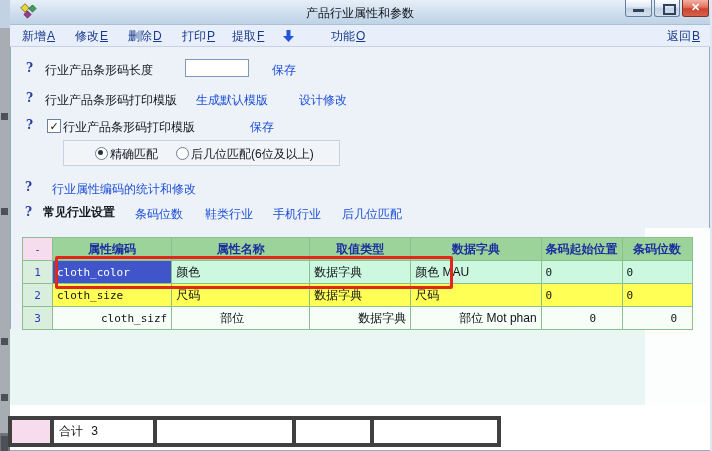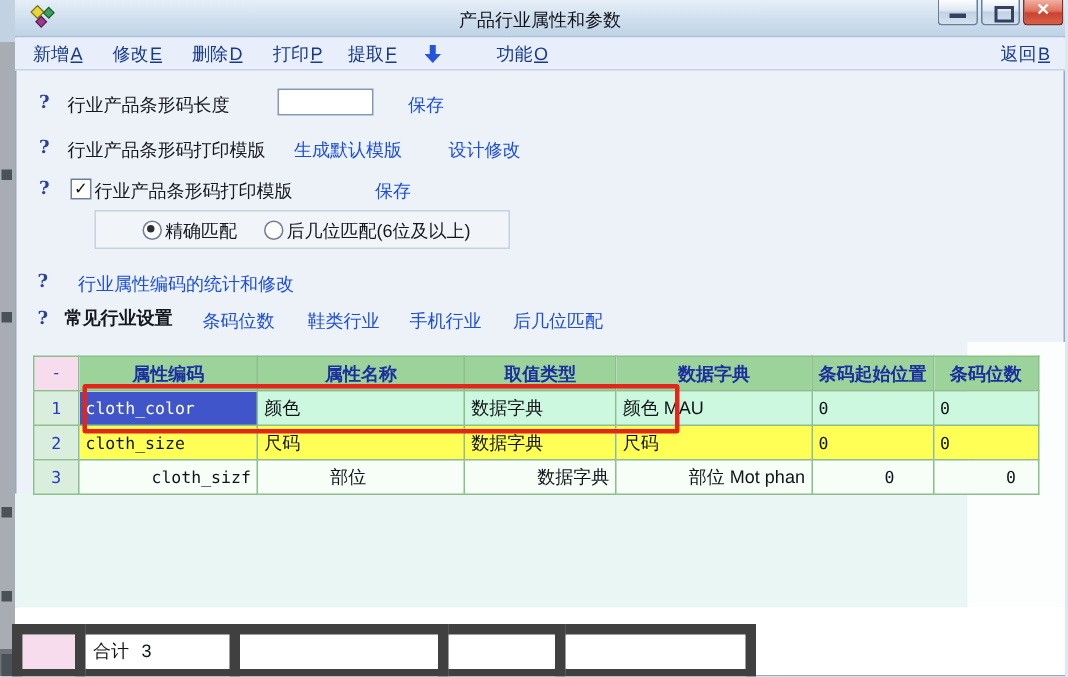--- a/index.html
+++ b/index.html
@@ -74,21 +74,21 @@
   tr.row-1 td.data{background:#cdf8e0;}
   tr.row-2 td.data{background:#ffff55;}
   tr.row-3 td.data{background:#f7fdf7;padding-left:48px;}
   td.selcell{background:#3f55c9 !important;color:#ffffff !important;}
 
   .red-box{position:absolute;left:55px;top:256px;width:392px;height:27px;
     border:3px solid #e3261a;border-radius:2px;z-index:6;pointer-events:none;}
 
   
   table.sum{position:absolute;left:8px;top:416px;border-collapse:collapse;table-layout:fixed;z-index:4;background:#fff;}
-  table.sum td{border:7px solid #404040;height:23px;padding:0 5px;font-size:12px;color:#101318;
+  table.sum td{border:4px solid #404040;height:23px;padding:0 5px;font-size:12px;color:#101318;
     white-space:nowrap;overflow:hidden;}
   td.sum-pink{background:#f6dcec;}
 </style>
 </head>
 <body>
 
 <div class="stage">
 
   <div class="edge-strip">
     <div class="edge-mark" style="top:113px"></div>

